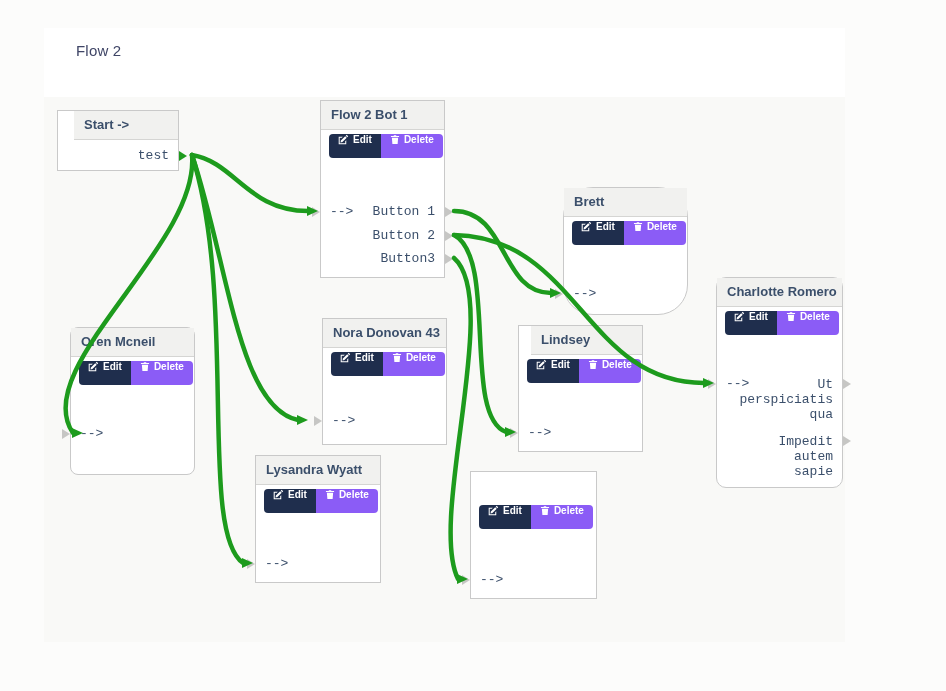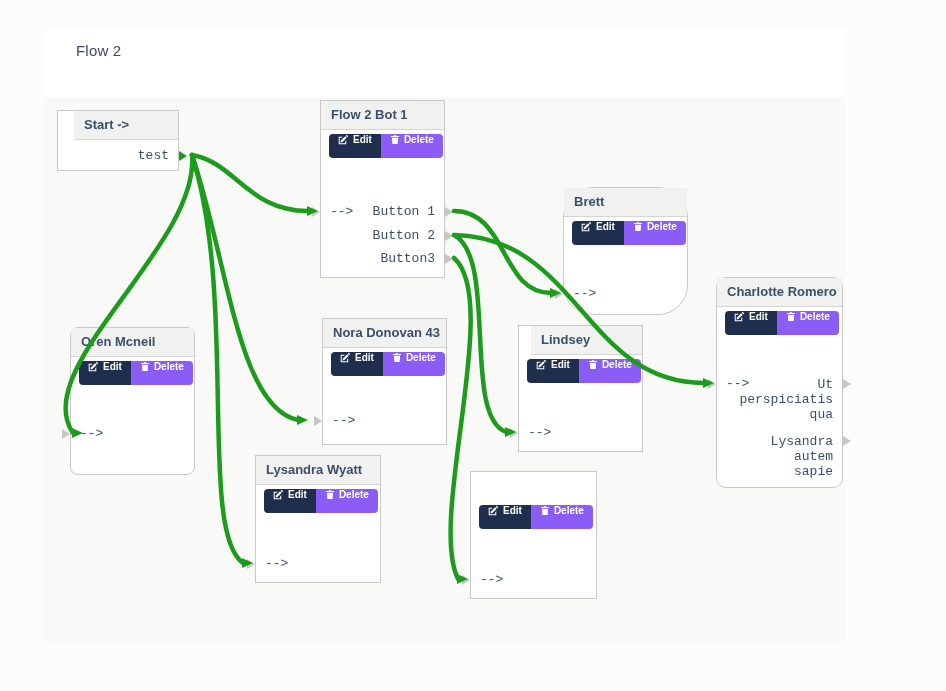--- a/index.html
+++ b/index.html
@@ -130,21 +130,21 @@
           </svg>
           <span>Delete</span>
         </button>
     </div>
       <div class="port-row port-in" style="top:98px">--&gt;</div>
              <span class="nub nub-left" style="top:101px"></span>
       <div class="port-row port-out port-block" style="top:99px">Ut
 perspiciatis
 qua</div>
              <span class="nub nub-right" style="top:101px"></span>
-      <div class="port-row port-out port-block" style="top:156px">Lysandra
+      <div class="port-row port-out port-block" style="top:156px">Impedit
 autem
 sapie</div>
              <span class="nub nub-right" style="top:158px"></span>
     </div>
     <div class="node" style="left: 70px; top: 327px; width: 125px; height: 148px; border-radius: 8px;">
       <div class="node-header">Oren Mcneil</div>
       <div class="btn-row">
       <button class="btn btn-edit">
           <svg width="11" height="11" viewBox="0 0 16 16">
             <path fill="#fff" d="M12.6 1.2l2.2 2.2-1.3 1.3-2.2-2.2zM10.5 3.3l2.2 2.2-6.3 6.3-2.7.5.5-2.7zM1 4h6L5.5 5.5H2.5v8h8v-3L12 9v6H1z"></path>

